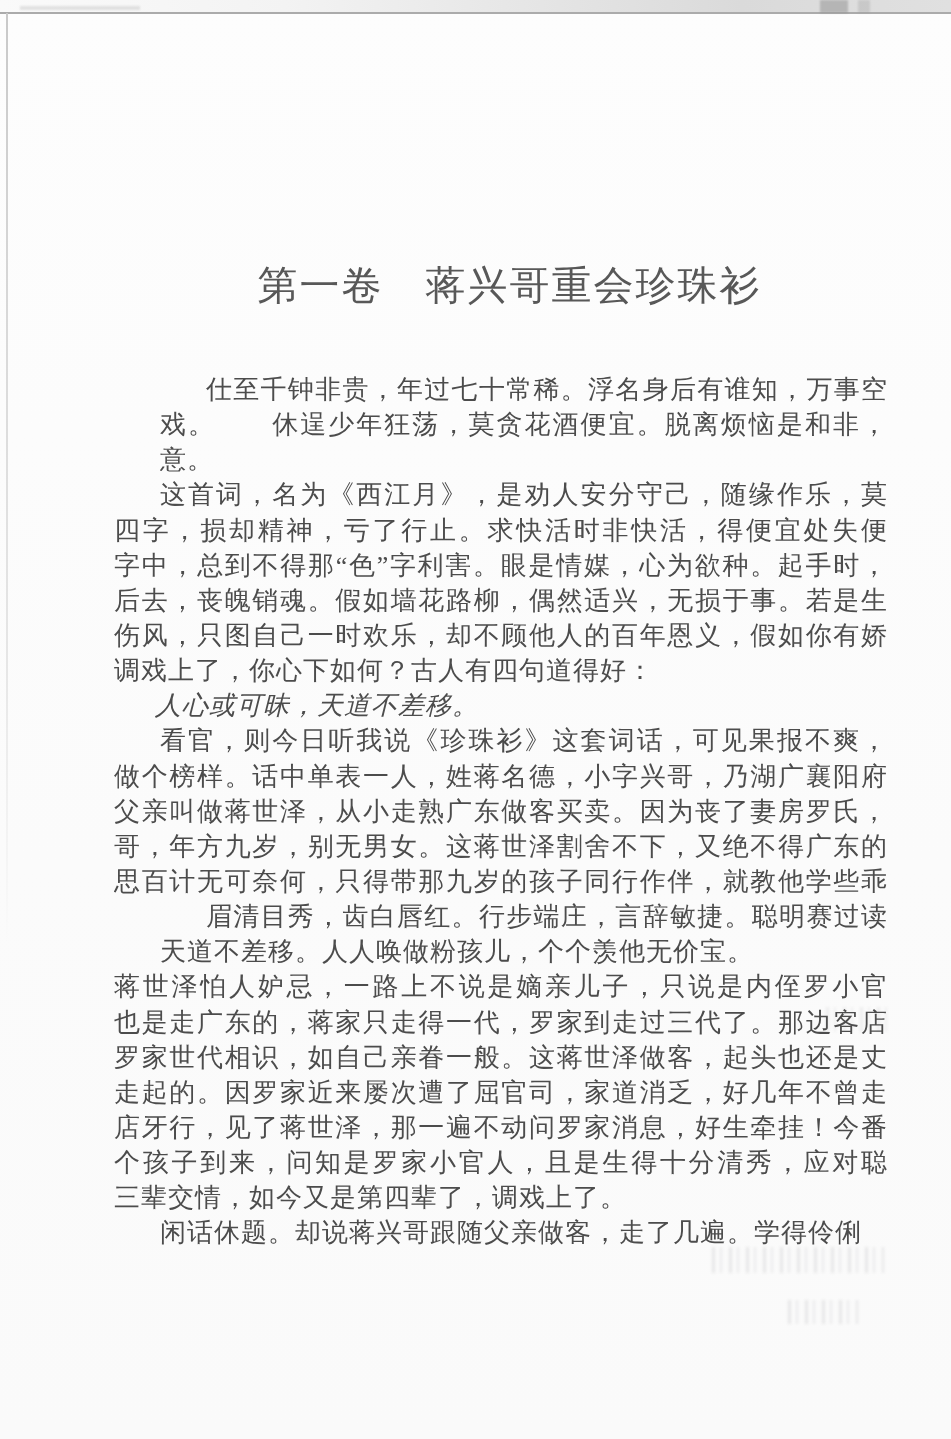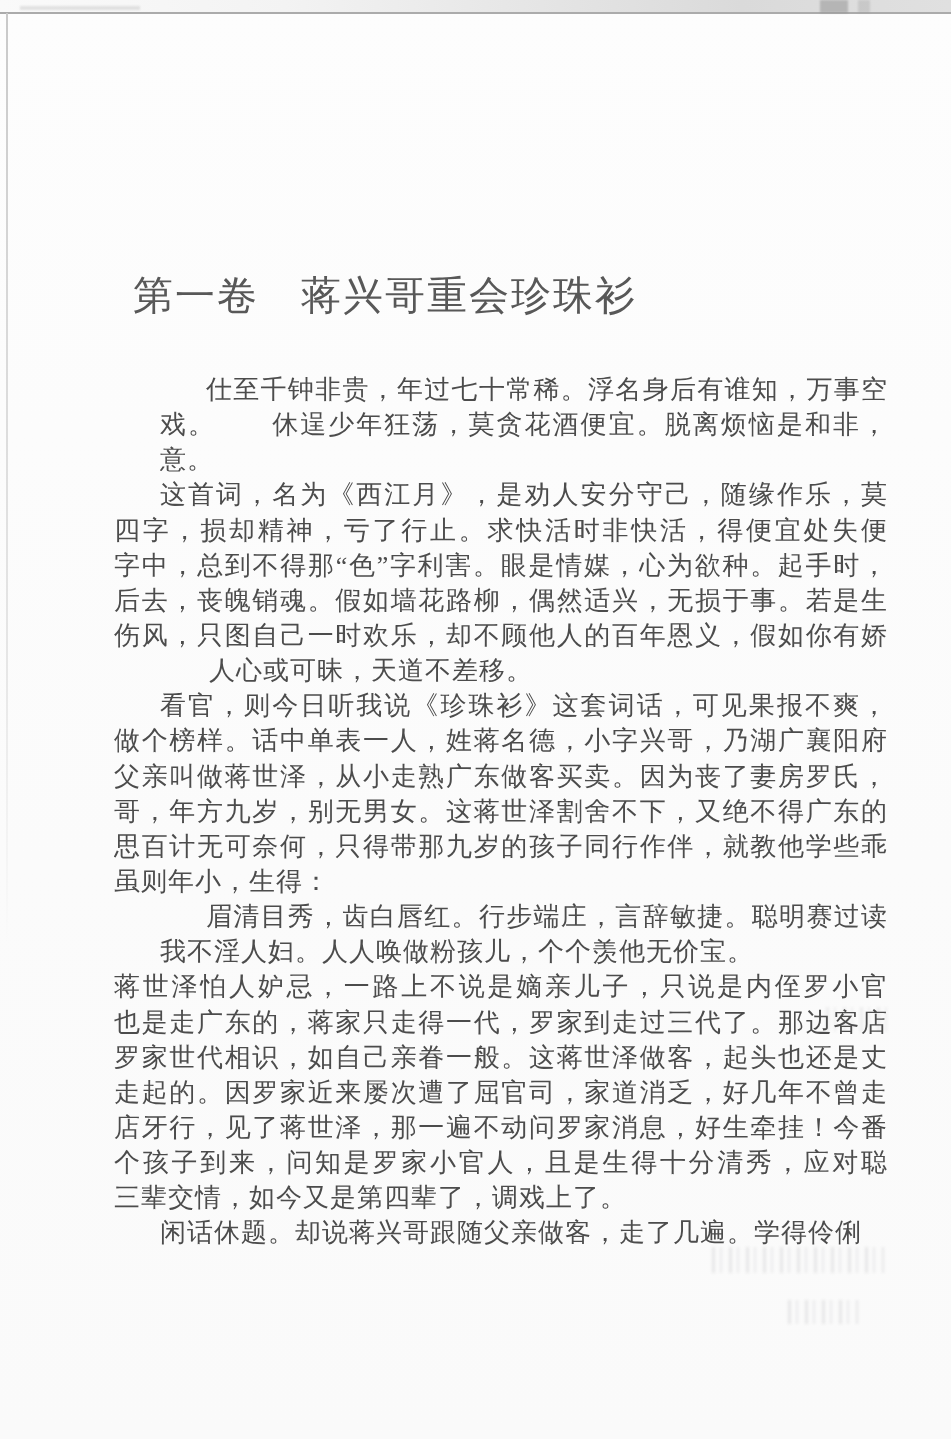--- a/index.html
+++ b/index.html
@@ -21,34 +21,34 @@
   }
   .band-smudge-1{position:absolute;top:0;left:820px;width:28px;height:13px;background:#8f8f8f;opacity:.5;filter:blur(1px);}
   .band-smudge-2{position:absolute;top:0;left:858px;width:12px;height:13px;background:#9a9a9a;opacity:.3;filter:blur(1px);}
   .band-smudge-3{position:absolute;top:6px;left:20px;width:120px;height:4px;background:#bdbdbd;opacity:.4;filter:blur(1px);}
   
   .left-edge{
     position:absolute;top:13px;left:6px;width:2px;height:930px;
     background:linear-gradient(180deg,#c9c9c9 0%,#d9d9d9 35%,#e6e6e6 70%,rgba(230,230,230,0) 100%);
   }
   .title{
-    position:absolute;top:250px;left:115px;width:773px;margin:18px;
+    position:absolute;top:250px;left:115px;width:773px;margin:8px;
     font-size:40px;font-weight:400;letter-spacing:2px;
-    text-align:left;color:#585858;white-space:nowrap;
+    text-align:center;color:#585858;white-space:nowrap;
   }
   .text{
     position:absolute;left:114px;top:372px;width:774px;
     font-size:26px;letter-spacing:1px;color:#4c4c4c;
   }
   .l{height:35.15px;line-height:35.15px;overflow:hidden;}
   .j{text-align:justify;text-align-last:justify;}
   .t{text-indent:46px;}
   .m1{margin-left:46px;}
   .m2{margin-left:92px;}
-  .m3{margin-left:95px;}
+  .m3{margin-left:41px;font-style:italic;}
   
   .ghost{
     position:absolute;opacity:.14;filter:blur(1.6px);
     background:repeating-linear-gradient(90deg,#6d6d74 0 3px,transparent 3px 8px,#8a8a90 8px 10px,transparent 10px 17px);
   }
   .ghost-1{left:712px;top:1247px;width:172px;height:26px;}
   .ghost-2{left:788px;top:1300px;width:70px;height:24px;}
   .ghost-3{left:826px;top:1007px;width:62px;height:25px;opacity:.10;}
 </style>
 </head>
@@ -66,29 +66,29 @@
 
   <div class="text">
     <div class="l j t m1">仕至千钟非贵，年过七十常稀。浮名身后有谁知，万事空花游</div>
     <div class="l j m1">戏。　　休逞少年狂荡，莫贪花酒便宜。脱离烦恼是和非，随分安闲得</div>
     <div class="l m1">意。</div>
     <div class="l j t">这首词，名为《西江月》，是劝人安分守己，随缘作乐，莫为酒、色、财、气</div>
     <div class="l j">四字，损却精神，亏了行止。求快活时非快活，得便宜处失便宜。说起那四</div>
     <div class="l j">字中，总到不得那“色”字利害。眼是情媒，心为欲种。起手时，牵肠挂肚；过</div>
     <div class="l j">后去，丧魄销魂。假如墙花路柳，偶然适兴，无损于事。若是生心设计，败俗</div>
     <div class="l j">伤风，只图自己一时欢乐，却不顾他人的百年恩义，假如你有娇妻爱妾，别人</div>
+    <div class="l">调戏上了，你心下如何？古人有四句道得好：</div>
     <div class="l m3">人心或可昧，天道不差移。</div>
     <div class="l j t">看官，则今日听我说《珍珠衫》这套词话，可见果报不爽，好教少年子弟</div>
     <div class="l j">做个榜样。话中单表一人，姓蒋名德，小字兴哥，乃湖广襄阳府枣阳县人氏。</div>
     <div class="l j">父亲叫做蒋世泽，从小走熟广东做客买卖。因为丧了妻房罗氏，止遗下这兴</div>
     <div class="l j">哥，年方九岁，别无男女。这蒋世泽割舍不下，又绝不得广东的衣食道路，千</div>
     <div class="l j">思百计无可奈何，只得带那九岁的孩子同行作伴，就教他学些乖巧。这孩子</div>
-    <div class="l">虽则年小，生得：</div>
     <div class="l j m2">眉清目秀，齿白唇红。行步端庄，言辞敏捷。聪明赛过读书家，伶</div>
-    <div class="l m1">我不淫人妇。人人唤做粉孩儿，个个羡他无价宝。</div>
+    <div class="l m1">天道不差移。人人唤做粉孩儿，个个羡他无价宝。</div>
     <div class="l j">蒋世泽怕人妒忌，一路上不说是嫡亲儿子，只说是内侄罗小官人。原来罗家</div>
     <div class="l j">也是走广东的，蒋家只走得一代，罗家到走过三代了。那边客店牙行，都与</div>
     <div class="l j">罗家世代相识，如自己亲眷一般。这蒋世泽做客，起头也还是丈人罗公领他</div>
     <div class="l j">走起的。因罗家近来屡次遭了屈官司，家道消乏，好几年不曾走动，这些客</div>
     <div class="l j">店牙行，见了蒋世泽，那一遍不动问罗家消息，好生牵挂！今番见蒋世泽带</div>
     <div class="l j">个孩子到来，问知是罗家小官人，且是生得十分清秀，应对聪明，想着他祖父</div>
     <div class="l">三辈交情，如今又是第四辈了，调戏上了。</div>
     <div class="l t">闲话休题。却说蒋兴哥跟随父亲做客，走了几遍。学得伶俐乖巧，生意</div>
   </div>
 

